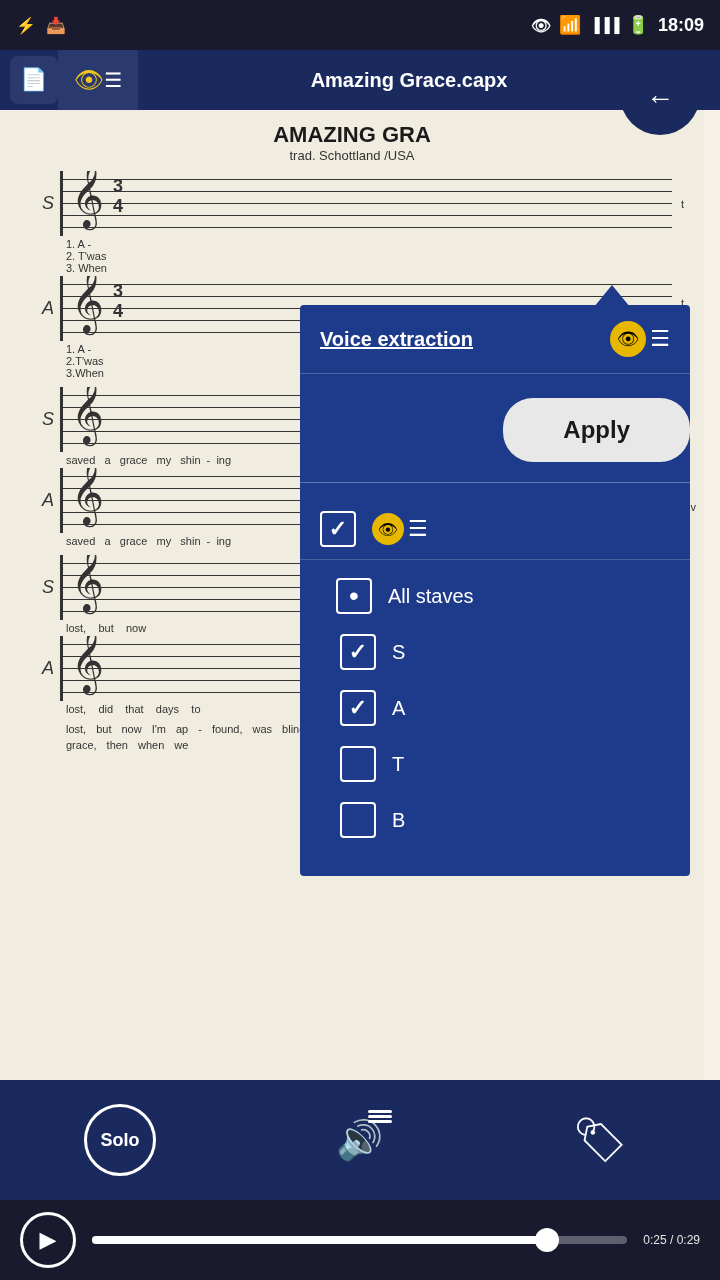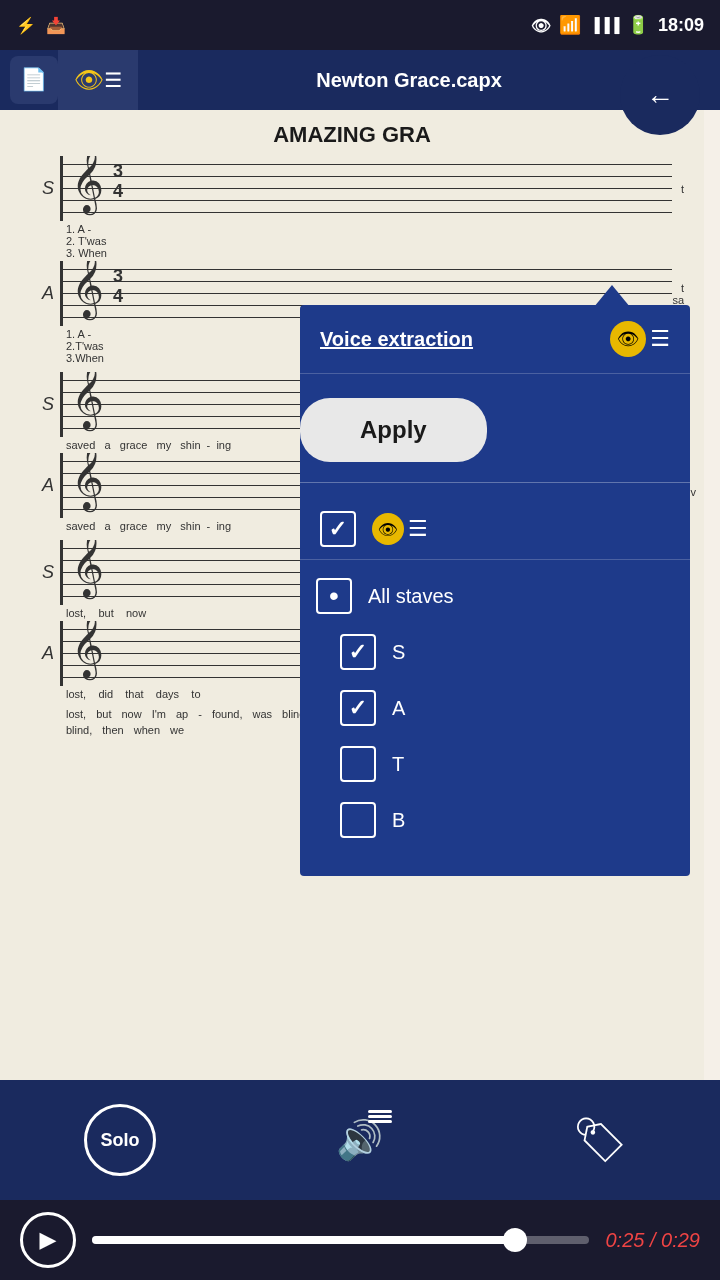--- a/index.html
+++ b/index.html
@@ -116,21 +116,21 @@
       background: #e8b800;
       border-radius: 50%;
       width: 36px; height: 36px;
       display: flex; align-items: center; justify-content: center;
       font-size: 18px;
     }
     .lines-icon { color: white; font-size: 22px; }
 
     .apply-btn-container {
       display: flex;
-      justify-content: flex-start;
+      justify-content: flex-end;
       padding: 24px 0 20px 0;
     }
     .apply-btn {
       background: #e8e8e8;
       border: none;
       border-radius: 30px;
       padding: 18px 60px;
       font-size: 24px;
       font-weight: bold;
       color: #1a1a1a;
@@ -184,21 +184,21 @@
       display: flex; align-items: center; justify-content: center;
       font-size: 16px;
     }
 
     .staves-section {
       padding: 8px 0;
     }
     .stave-row {
       display: flex;
       align-items: center;
-      padding: 10px 16px;
+      padding: 10px 36px;
     }
 
     
     .bottom-toolbar {
       position: absolute;
       bottom: 80px;
       left: 0;
       width: 720px;
       height: 120px;
       background: #1a2a5e;
@@ -264,24 +264,23 @@
     .progress-thumb {
       position: absolute;
       right: 15%;
       top: 50%;
       transform: translate(50%, -50%);
       width: 24px; height: 24px;
       background: white;
       border-radius: 50%;
     }
     .time-display {
-      color: #ef4444;
-      font-size: 20px;
+      color: #e5e5e5;
+      font-size: 12px;
       white-space: nowrap;
-      font-style: italic;
     }
 
     .panel-top-arrow {
       width: 0; height: 0;
       border-left: 18px solid transparent;
       border-right: 18px solid transparent;
       border-bottom: 22px solid #1e3a8a;
       position: absolute;
       top: -20px;
       right: 60px;
@@ -305,31 +304,32 @@
 </div>
 
 <div class="app-header">
   <div class="header-icon-left">
     <span>📄</span>
   </div>
   <div class="header-eye-btn">
     <span style="font-size:24px; color:#f5c518;">👁</span>
     <span style="color:white; font-size:20px;">☰</span>
   </div>
-  <div class="header-title">Newton Grace.capx</div>
+  <div class="header-title">Amazing Grace.capx</div>
 </div>
 
 <div class="back-btn">
   <span>←</span>
 </div>
 
 <div class="sheet-area" style="height: 980px; position: relative;">
 
   <div class="sheet-title-area">
     <div class="sheet-title">AMAZING GRA</div>
+    <div class="sheet-subtitle">trad. Schottland /USA</div>
   </div>
 
   <div style="padding: 4px 20px 0 20px; position: relative;">
 
     <div style="display:flex; align-items:center; margin-bottom:0;">
       <span style="width:40px; font-style:italic; font-size:18px; text-align:right; padding-right:6px; color:#333;">S</span>
       <div style="flex:1; height:65px; border-left:3px solid #333; position:relative; overflow:hidden;">
         <div style="position:absolute; left:0; right:0; top:8px; height:50px; background: repeating-linear-gradient(to bottom, #333 0px, #333 1px, transparent 1px, transparent 12px);"></div>
         <span style="position:absolute; left:8px; top:-4px; font-size:56px; font-family:serif; color:#333; line-height:1;">𝄞</span>
         <span style="position:absolute; left:50px; top:6px; font-size:18px; font-weight:bold; color:#333; line-height:1.1;">3<br>4</span>
@@ -416,21 +416,21 @@
         <span>grace</span>
         <span>the</span>
         <span>pear,</span>
         <span>the</span>
         <span>hour</span>
         <span>I</span>
         <span>we</span>
       <span>days</span>
         <span>to</span>
         <span>sing</span>
-        <span>blind,</span>
+        <span>grace,</span>
         <span>then</span>
         <span>when</span>
         <span>we</span>
     </div>
   </div>
 
   <div class="voice-panel">
     <div class="panel-top-arrow"></div>
 
     <div class="voice-panel-header">

